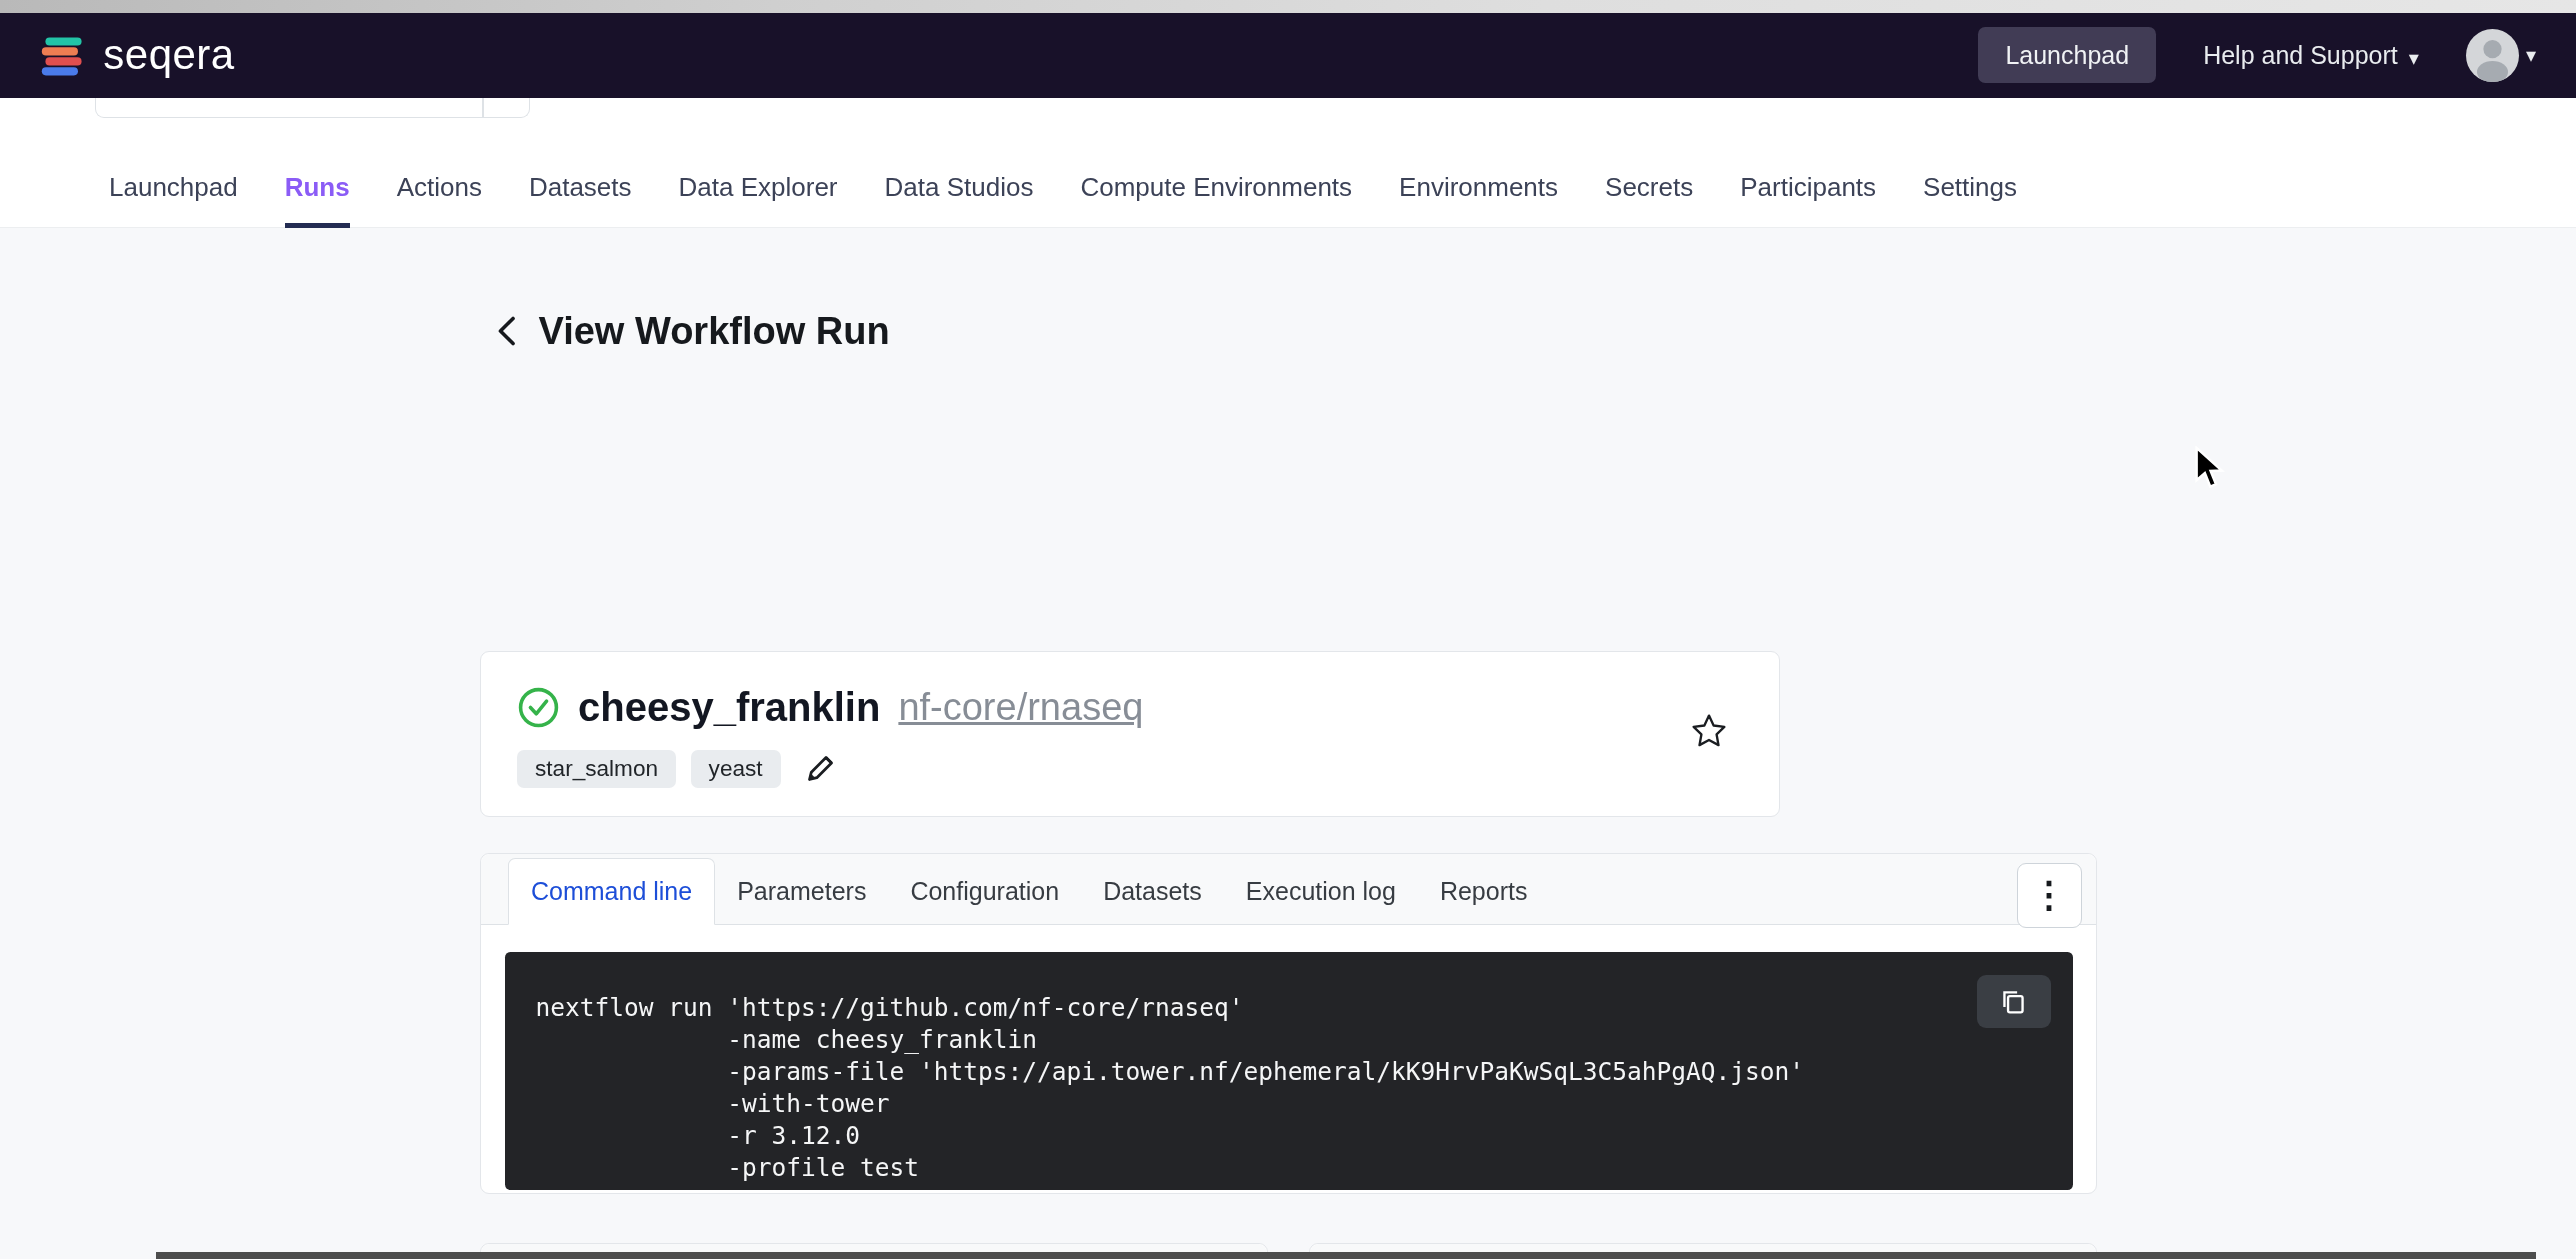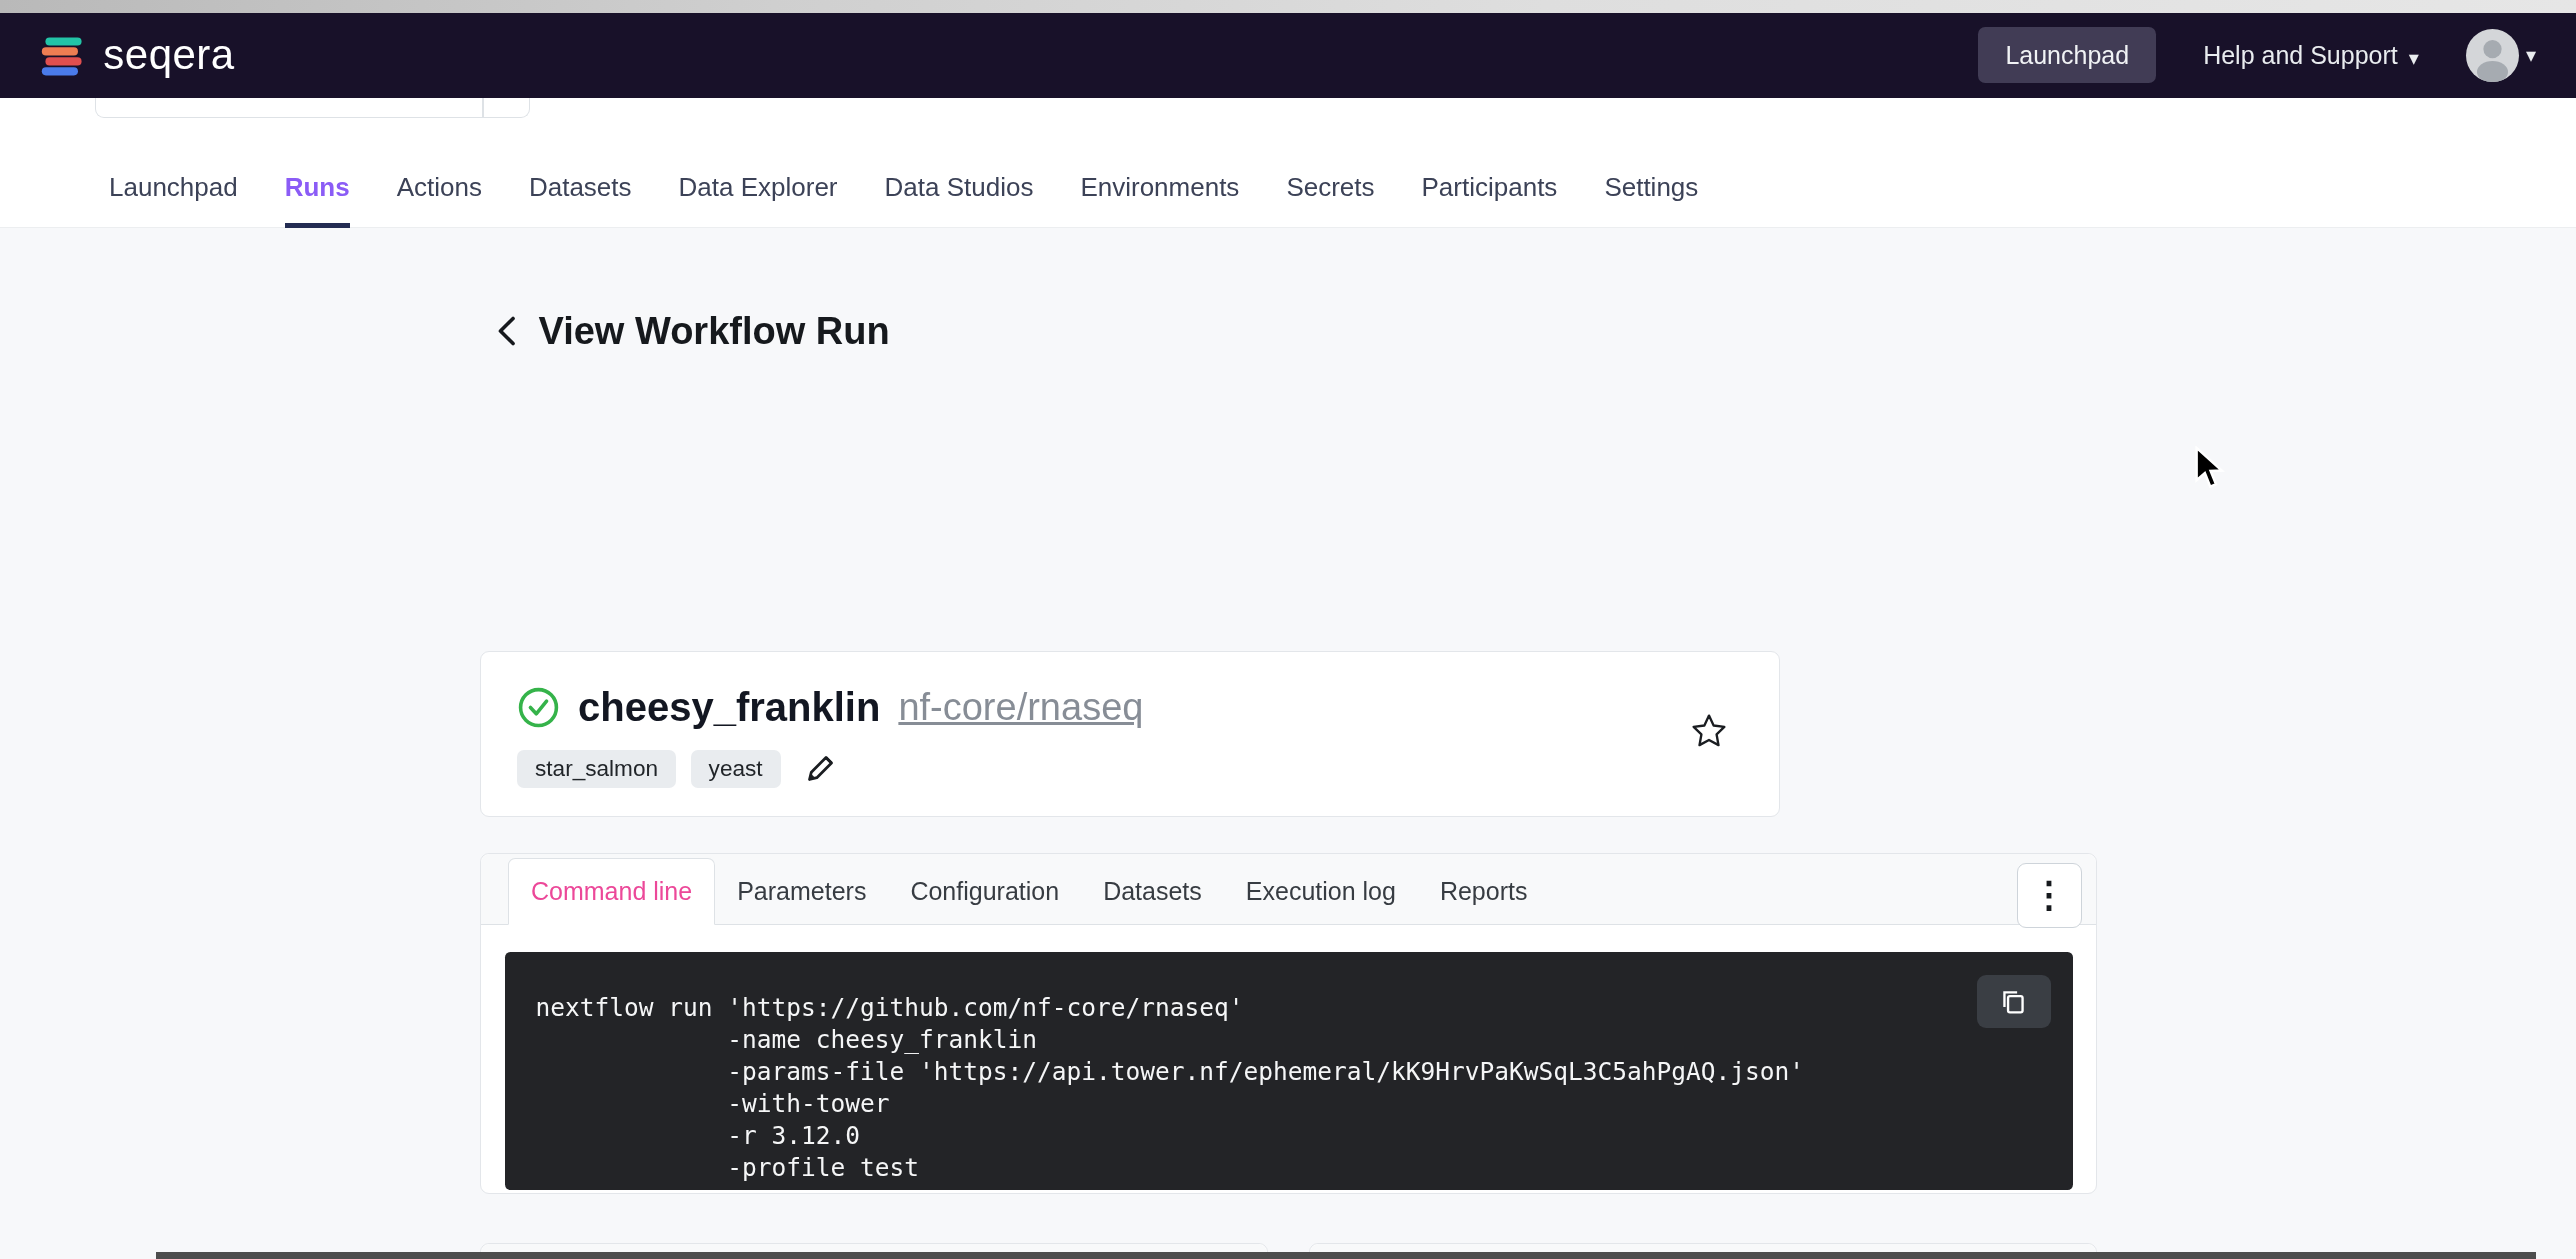--- a/index.html
+++ b/index.html
@@ -43,21 +43,21 @@
   .run-pipeline { font-size:38px; color:#878d96; text-decoration:underline; cursor:pointer; }
   .run-labels { display:flex; align-items:center; gap:14.5px; margin-top:20px; }
   .pill { background:#e9ecef; color:#212529; font-size:22.6px; padding:6.3px 18px; border-radius:7px; cursor:pointer; }
   .edit-btn { margin-left:9px; cursor:pointer; display:flex; }
   .star-btn { position:absolute; right:51px; top:60px; cursor:pointer; }
 
   
   .details-card { position:absolute; left:480px; top:543px; width:1617px; height:341px; }
   .details-header { height:71px; background:#f8f9fa; border-bottom:1.8px solid #dee2e6; border-radius:9px 9px 0 0; display:flex; align-items:flex-end; padding:0 14.5px 0 27px; position:relative; }
   .dtab { font-size:25px; color:#373c42; padding:18px 22px; cursor:pointer; white-space:nowrap; }
-  .dtab.active { background:#ffffff; border:1.8px solid #dee2e6; border-bottom:1.8px solid #ffffff; border-radius:7.2px 7.2px 0 0; margin-bottom:-1.8px; color:#ec4899; }
+  .dtab.active { background:#ffffff; border:1.8px solid #dee2e6; border-bottom:1.8px solid #ffffff; border-radius:7.2px 7.2px 0 0; margin-bottom:-1.8px; color:#1d4ed8; }
   .kebab-btn { position:absolute; right:14.5px; top:9px; width:65px; height:65px; background:#ffffff; border:1.8px solid #ced4da; border-radius:9px; display:flex; align-items:center; justify-content:center; cursor:pointer; }
   .kebab-dots { font-size:36px; color:#16191d; line-height:1; letter-spacing:0; font-weight:700; }
   .details-body { padding:27px 23.5px 7.2px 23.5px; }
   .code-block { background:#232427; border-radius:5.4px; position:relative; padding:40px 18px 36px 31px; height:238px; }
   .code-block pre { font-family:"DejaVu Sans Mono", monospace; font-size:24.5px; line-height:32px; color:#f5f6f7; white-space:pre; }
   .copy-btn { position:absolute; top:23.5px; right:22px; width:74px; height:53px; background:#3a3e44; border:none; border-radius:9px; display:flex; align-items:center; justify-content:center; cursor:pointer; }
 
   
   .bottom-grid { position:absolute; left:480px; top:933px; width:1617px; display:flex; gap:41px; }
   .info-card { width:788px; }
@@ -108,20 +108,21 @@
   <div class="search-remnant">
       <span class="divider"></span>
     </div>
   <div class="tabs">
     <span class="tab">Launchpad</span>
     <span class="tab active">Runs</span>
     <span class="tab">Actions</span>
     <span class="tab">Datasets</span>
     <span class="tab">Data Explorer</span>
     <span class="tab">Data Studios</span>
+    <span class="tab">Compute Environments</span>
     <span class="tab">Environments</span>
     <span class="tab">Secrets</span>
     <span class="tab">Participants</span>
     <span class="tab">Settings</span>
   </div>
 </nav>
 
 <main class="content">
 
   <div class="page-title-row">

